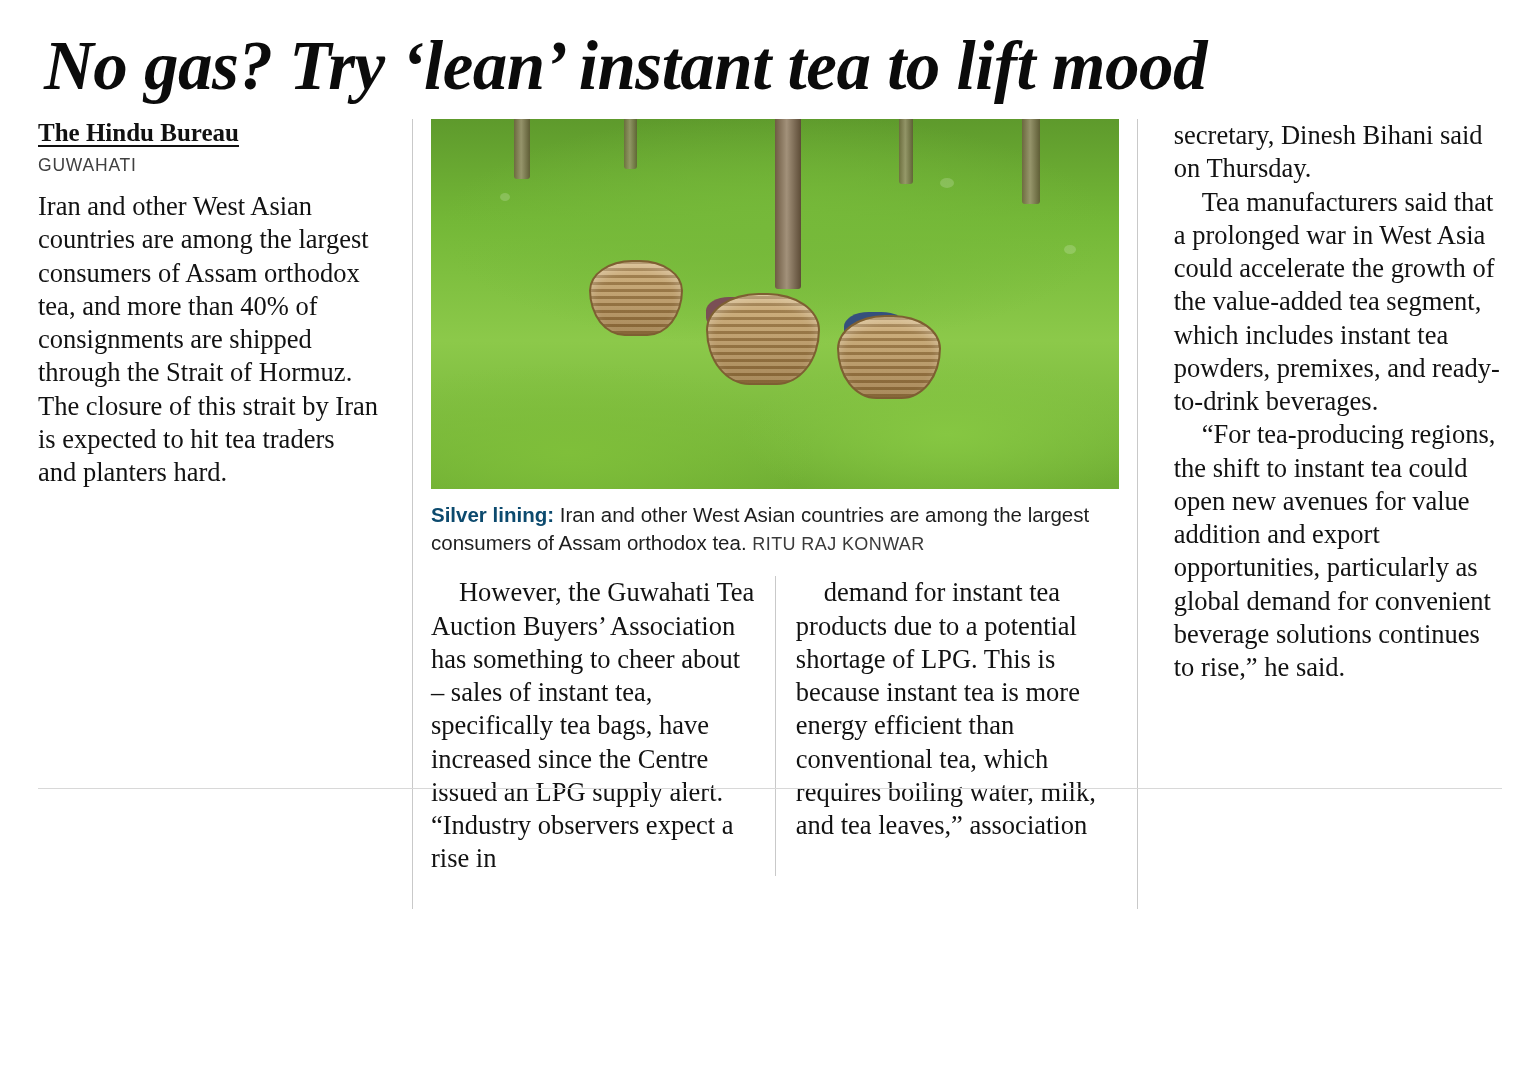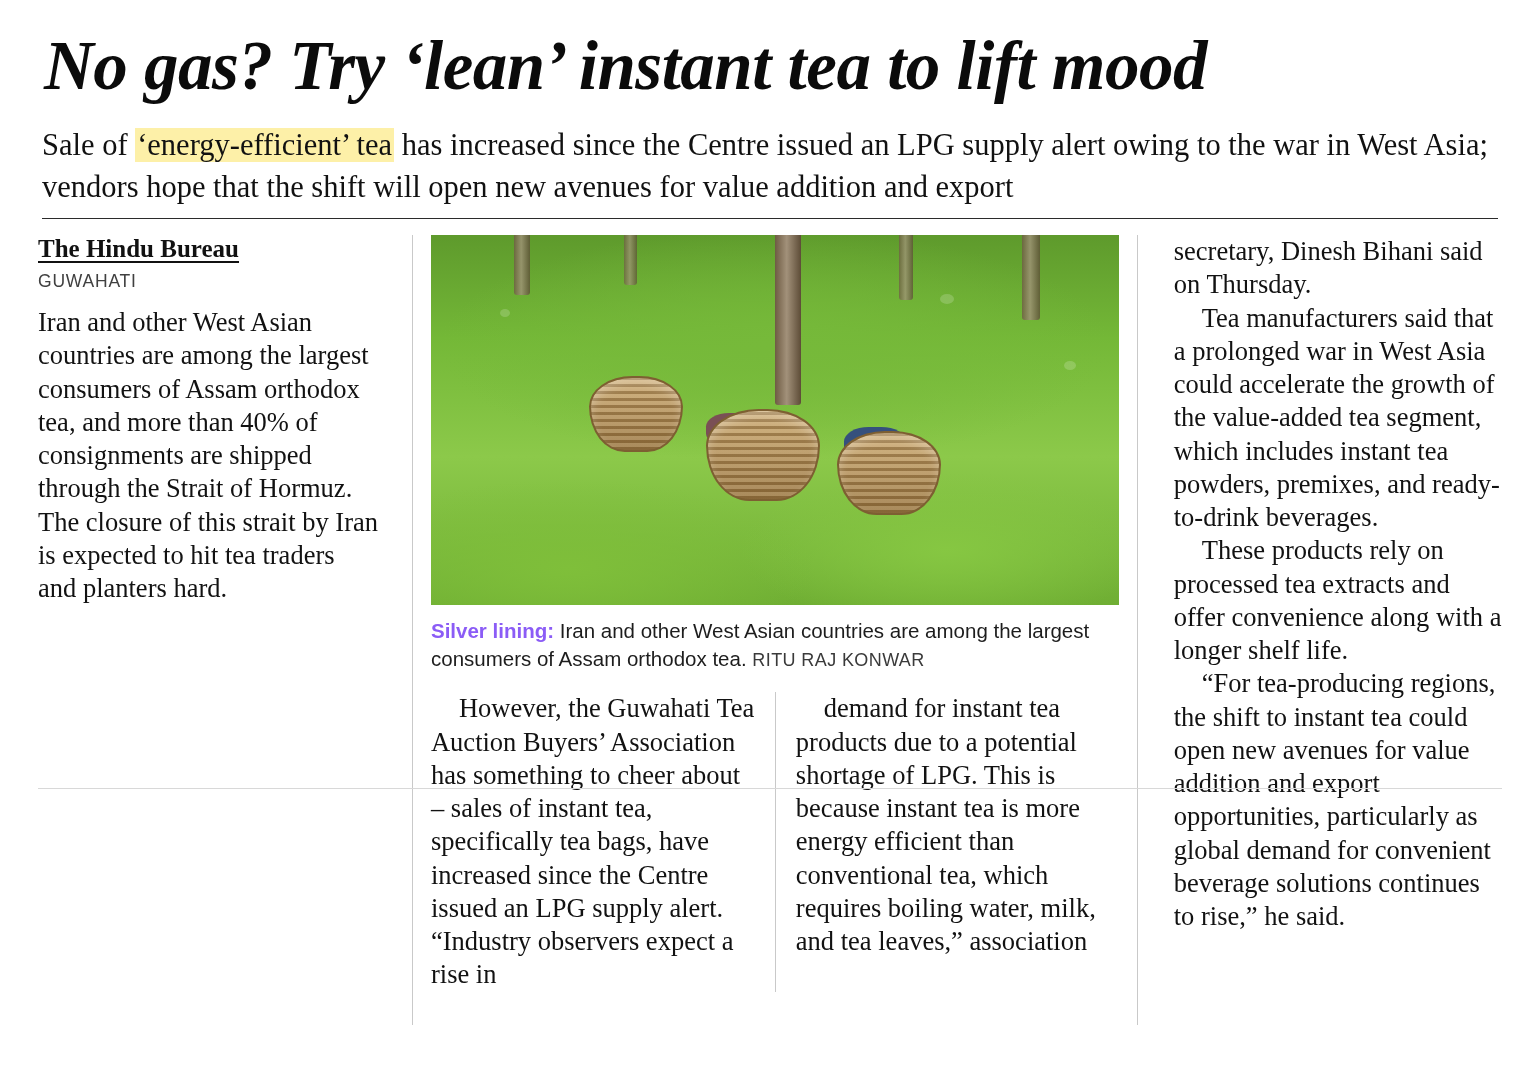--- a/index.html
+++ b/index.html
@@ -149,21 +149,21 @@
     border-radius: 40%;
   }
   .caption {
     margin-top: 12px;
     font-family: "Liberation Sans", sans-serif;
     font-size: 20.5px;
     line-height: 1.35;
     color: #1d1d1d;
   }
   .caption .lead {
-    color: #8b5cf6;
+    color: #0c4a6e;
     font-weight: 700;
   }
   .caption .credit {
     font-size: 18px;
     letter-spacing: 0.4px;
     color: #3a3a3a;
   }
   .mid-split {
     display: flex;
     margin-top: 20px;
@@ -183,23 +183,20 @@
     border-top: 1px solid #d8d8d8;
   }
 </style>
 </head>
 <body>
 
 <div class="page">
 
   <h1 class="headline">No gas? Try ‘lean’ instant tea to lift mood</h1>
 
-  <div class="standfirst">
-    <span>Sale of </span><span class="hl">‘energy-efficient’ tea</span><span> has increased since the Centre issued an LPG supply alert owing to the war in West Asia; vendors hope that the shift will open new avenues for value addition and export</span>
-  </div>
 
   <div class="content">
 
     <div class="col col-1">
       <div class="byline">The Hindu Bureau</div>
       <div class="dateline">GUWAHATI</div>
       <p class="body">Iran and other West Asian countries are among the largest consumers of Assam orthodox tea, and more than 40% of consignments are shipped through the Strait of Hormuz. The closure of this strait by Iran is expected to hit tea traders and planters hard.</p>
     </div>
 
     <div class="col col-mid">
@@ -236,19 +233,18 @@
         </div>
         <div class="mid-col right">
           <p class="body">demand for instant tea products due to a potential shortage of LPG. This is because instant tea is more energy efficient than conventional tea, which requires boiling water, milk, and tea leaves,” association</p>
         </div>
       </div>
     </div>
 
     <div class="col col-3">
       <p class="body">secretary, Dinesh Bihani said on Thursday.</p>
       <p class="body">Tea manufacturers said that a prolonged war in West Asia could accelerate the growth of the value-added tea segment, which includes instant tea powders, premixes, and ready-to-drink beverages.</p>
-      <p class="body">These products rely on processed tea extracts and offer convenience along with a longer shelf life.</p>
       <p class="body">“For tea-producing regions, the shift to instant tea could open new avenues for value addition and export opportunities, particularly as global demand for convenient beverage solutions continues to rise,” he said.</p>
     </div>
   </div>
 
   <div class="bottom-rule"></div>
 </div>
 
 </body></html>

